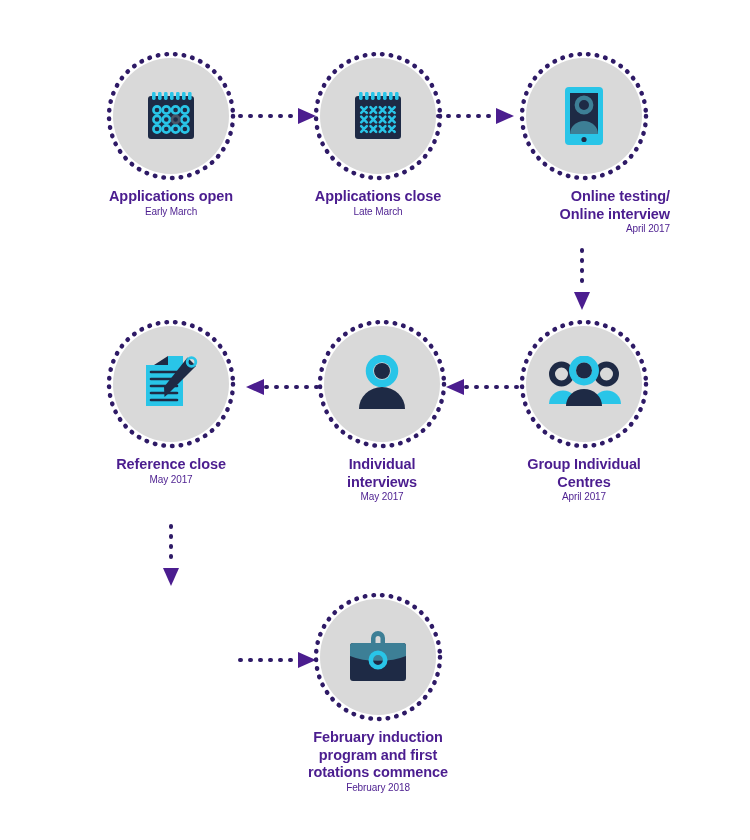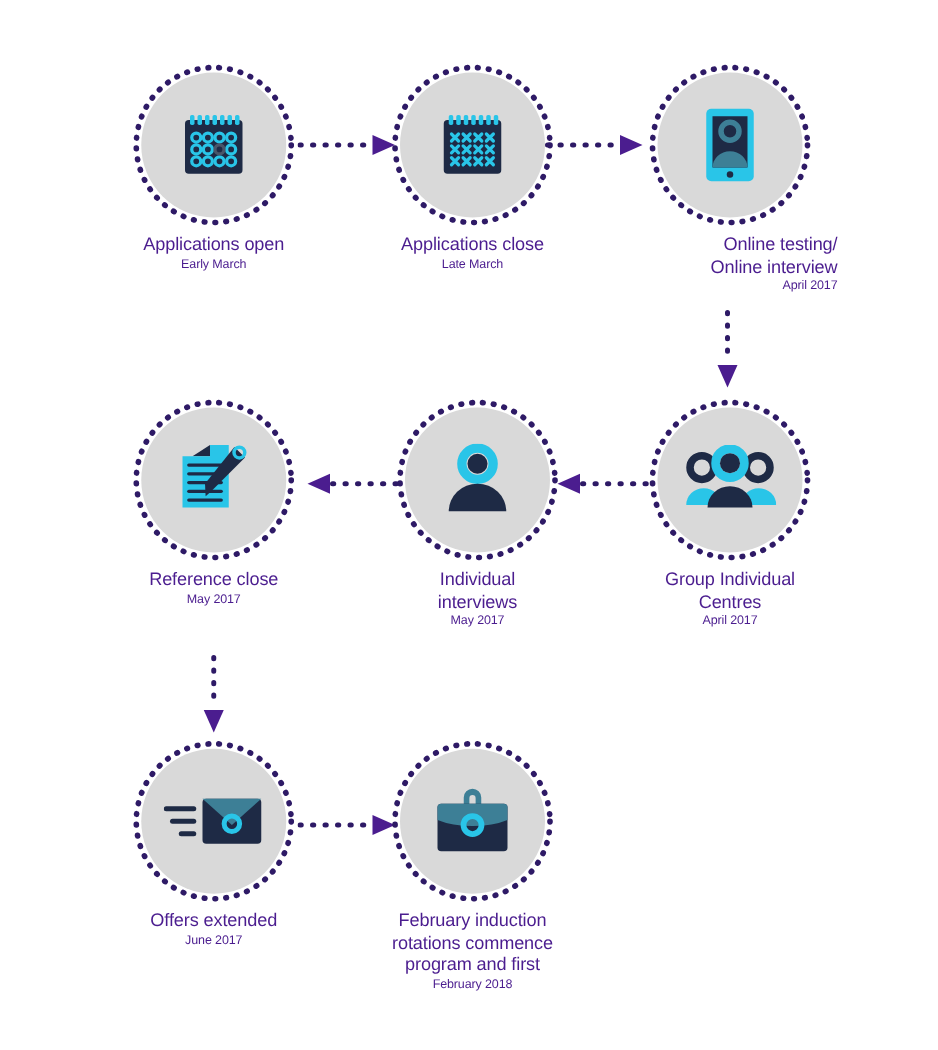--- a/index.html
+++ b/index.html
@@ -53,21 +53,21 @@
     display: flex;
     align-items: center;
     justify-content: center;
   }
   .labels {
     margin-top: 6px;
     line-height: 1.22;
   }
   .node-title {
     color: #4b1d8f;
-    font-weight: normal;
+    font-weight: bold;
     font-size: 14.5px;
     letter-spacing: -0.1px;
   }
   .node-sub {
     color: #4b1d8f;
     font-weight: normal;
     font-size: 10px;
     letter-spacing: -0.1px;
   }
   .connector {
@@ -293,61 +293,37 @@
           <circle cx="52.5" cy="8" r="4.3" fill="none" stroke="#29c5e8" stroke-width="2.8"></circle>
         </svg>
       </div>
     </div>
     <div class="labels">
       <div class="node-title">Reference close</div>
       <div class="node-sub">May 2017</div>
     </div>
   </div>
 
-  <div class="node" style="left:85px; top:591px;">
-    <div class="circle-wrap">
-      <div class="circle-disc"></div>
-      <svg class="circle-dots" viewBox="0 0 132 132">
-        <circle cx="66" cy="66" r="62" fill="none" stroke="#2e1a66" stroke-width="4.5" stroke-linecap="round" stroke-dasharray="0.5 8.2"></circle>
-      </svg>
-      <div class="icon-holder">
-        <svg width="80" height="46" viewBox="0 0 80 46">
-          <g stroke="#1e2a45" stroke-width="4" stroke-linecap="round">
-            <line x1="2" y1="13" x2="24" y2="13"></line>
-            <line x1="7" y1="23" x2="24" y2="23"></line>
-            <line x1="14" y1="33" x2="24" y2="33"></line>
-          </g>
-          <rect x="31" y="5" width="47" height="36" rx="3" fill="#1e2a45"></rect>
-          <path d="M31 5 L78 5 L54.5 26 Z" fill="#3d7f96"></path>
-          <circle cx="54.5" cy="25" r="6.2" fill="none" stroke="#29c5e8" stroke-width="4"></circle>
-        </svg>
-      </div>
-    </div>
-    <div class="labels">
-      <div class="node-title">Offers extended</div>
-      <div class="node-sub">June 2017</div>
-    </div>
-  </div>
 
   <div class="node" style="left:292px; top:591px;">
     <div class="circle-wrap">
       <div class="circle-disc"></div>
       <svg class="circle-dots" viewBox="0 0 132 132">
         <circle cx="66" cy="66" r="62" fill="none" stroke="#2e1a66" stroke-width="4.5" stroke-linecap="round" stroke-dasharray="0.5 8.2"></circle>
       </svg>
       <div class="icon-holder">
         <svg width="66" height="58" viewBox="0 0 66 58">
           <path d="M26 16 L26 10 a7 7 0 0 1 14 0 L40 16 L35.5 16 L35.5 10.5 a2.5 2.5 0 0 0 -5 0 L30.5 16 Z" fill="#3d7f96"></path>
           <rect x="5" y="15" width="56" height="38" rx="3" fill="#1e2a45"></rect>
           <path d="M5 18 a3 3 0 0 1 3 -3 L58 15 a3 3 0 0 1 3 3 L61 28 a40 17 0 0 1 -56 0 Z" fill="#3d7f96"></path>
           <circle cx="33" cy="32" r="7.2" fill="none" stroke="#29c5e8" stroke-width="4.6"></circle>
         </svg>
       </div>
     </div>
     <div class="labels">
       <div class="node-title">February induction</div>
+      <div class="node-title">program and first</div>
       <div class="node-title">rotations commence</div>
-      <div class="node-title">program and first</div>
       <div class="node-sub">February 2018</div>
     </div>
   </div>
 
 </div>
 
 </body></html>

